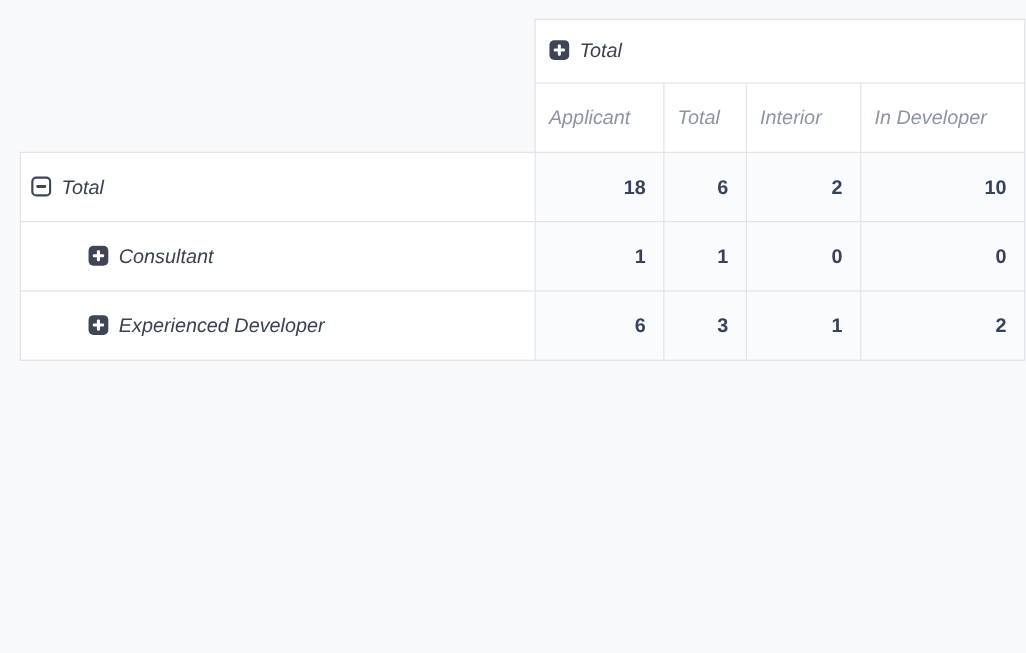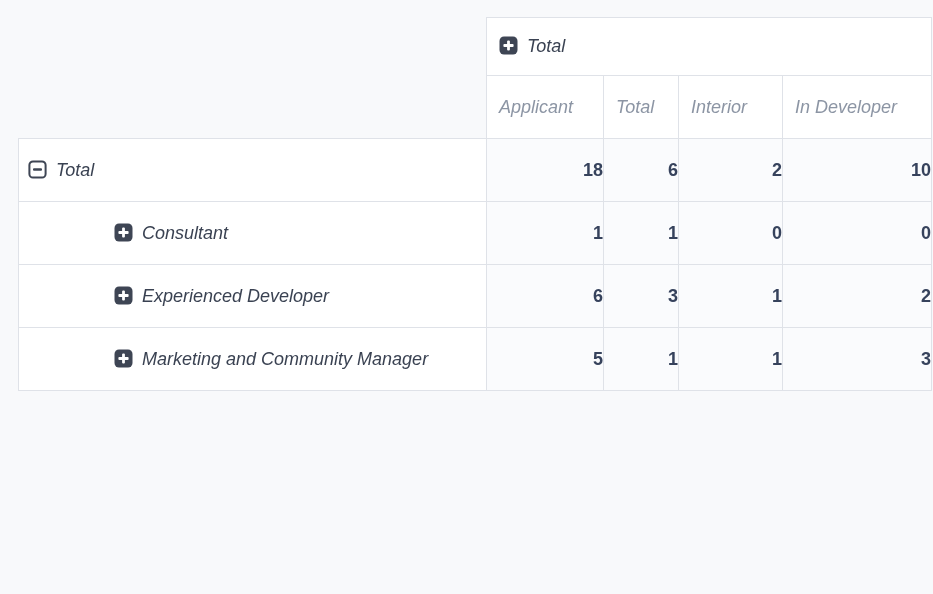--- a/index.html
+++ b/index.html
@@ -41,25 +41,25 @@
     background: #ffffff;
     text-align: left;
     height: 63px;
     padding-left: 9px;
     font-size: 18px;
     color: #3a4252;
     font-weight: 400;
     cursor: pointer;
     white-space: nowrap;
   }
-  th.rowhdr.d1 { padding-left: 95px; }
+  th.rowhdr.d1 { padding-left: 61px; }
   td.val {
     background: #fafbfd;
     text-align: right;
-    padding-right: 0;
+    padding-right: 16px;
     font-size: 18px;
     font-weight: 700;
     color: #36425c;
     height: 63px;
   }
   .icon {
     display: inline-block;
     width: 19px;
     height: 19px;
     vertical-align: -3px;
@@ -140,26 +140,15 @@
             </svg></span><span>Experienced Developer</span>
       </th>
       <td class="val">6</td>
       <td class="val">3</td>
       <td class="val">1</td>
       <td class="val">2</td>
     </tr>
 
 
 
-    <tr>
-      <th class="rowhdr d1">
-        <span class="icon"><svg width="19" height="19" viewBox="0 0 19 19">
-              <use href="#tpl-plus-square"></use>
-            </svg></span><span>Marketing and Community Manager</span>
-      </th>
-      <td class="val">5</td>
-      <td class="val">1</td>
-      <td class="val">1</td>
-      <td class="val">3</td>
-    </tr>
 
   </tbody>
 </table>
 
 </body></html>

